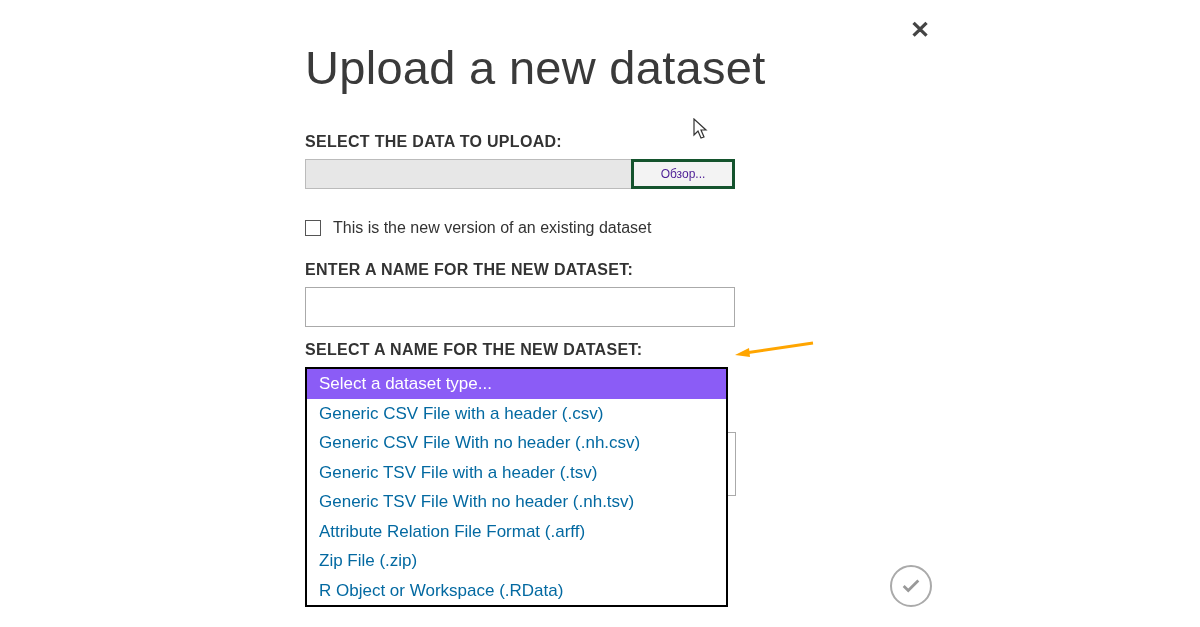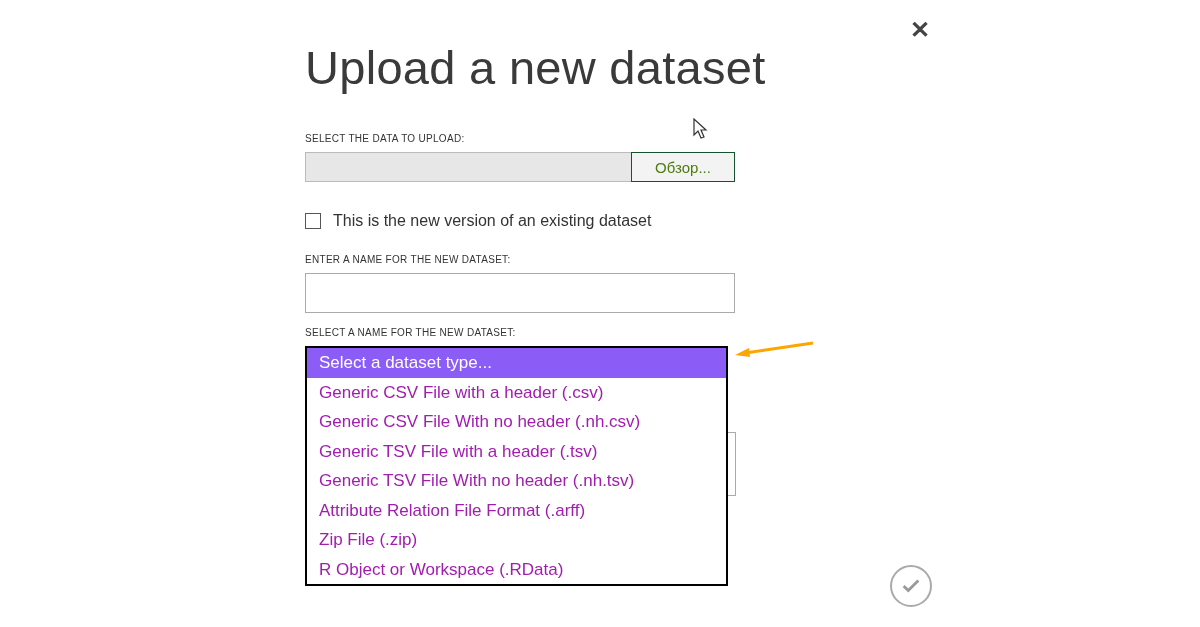--- a/index.html
+++ b/index.html
@@ -32,45 +32,45 @@
       font-family: Arial, sans-serif;
     }
     .dialog-title {
       font-size: 47px;
       font-weight: 300;
       color: #3a3a3a;
       margin-bottom: 38px;
       letter-spacing: 0.3px;
     }
     .field-label {
-      font-size: 10px;
-      font-weight: 400;
+      font-size: 16px;
+      font-weight: 700;
       color: #333;
       letter-spacing: 0.3px;
       margin-bottom: 8px;
     }
     .file-row {
       display: flex;
       width: 430px;
       margin-bottom: 30px;
     }
     .file-path {
       flex: 1;
       height: 30px;
       border: 1px solid #bbb;
       background: #e7e7e7;
       border-right: none;
     }
     .browse-btn {
       width: 104px;
       height: 30px;
-      border: 1px solid #14532d;
+      border: 3px solid #14532d;
       background: #f3f3f3;
-      font-size: 15px;
-      color: #4d7c0f;
+      font-size: 12px;
+      color: #4c1d95;
       cursor: pointer;
       display: flex;
       align-items: center;
       justify-content: center;
       font-family: inherit;
     }
     .checkbox-row {
       display: flex;
       align-items: center;
       margin-bottom: 24px;
@@ -101,21 +101,21 @@
       width: 430px;
     }
     .dropdown-list {
       width: 423px;
       border: 2px solid #000;
       background: #fff;
     }
     .dropdown-option {
       padding: 2px 12px;
       font-size: 17px;
-      color: #a21caf;
+      color: #0369a1;
       cursor: pointer;
       line-height: 1.5;
     }
     .dropdown-option.selected {
       background: #8b5cf6;
       color: #fff;
     }
     .arrow-annotation {
       position: absolute;
       left: 735px;

